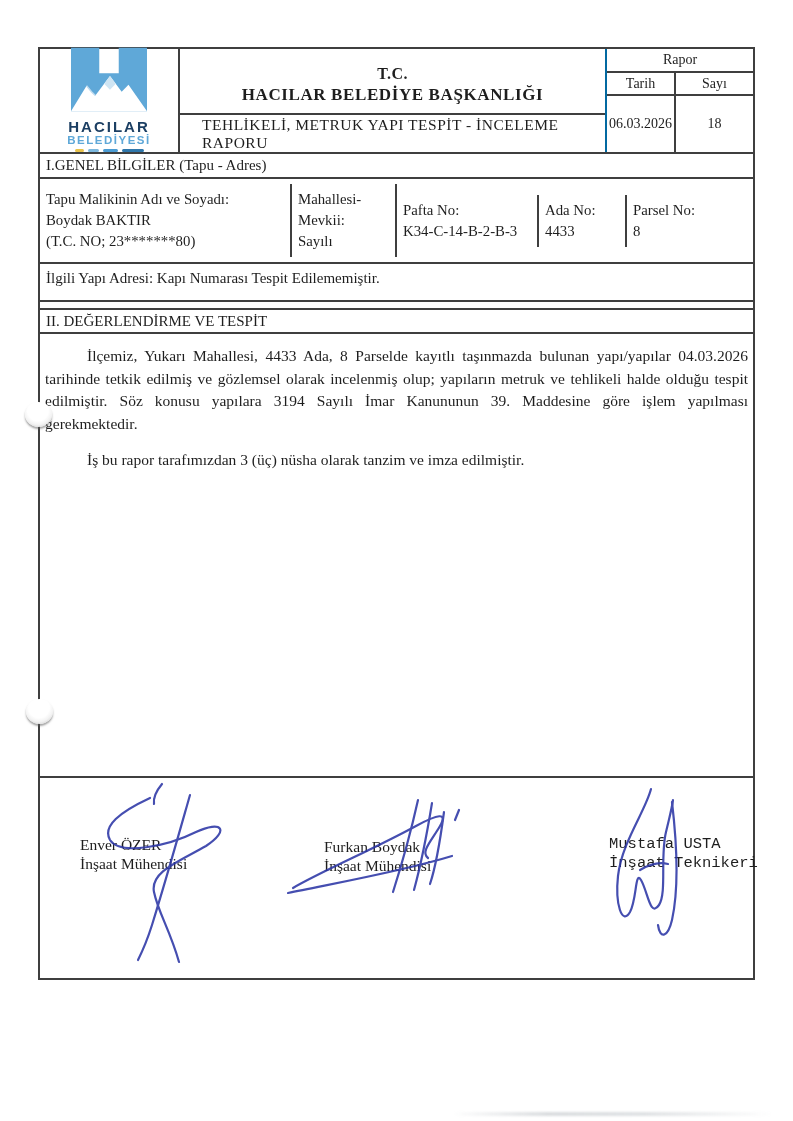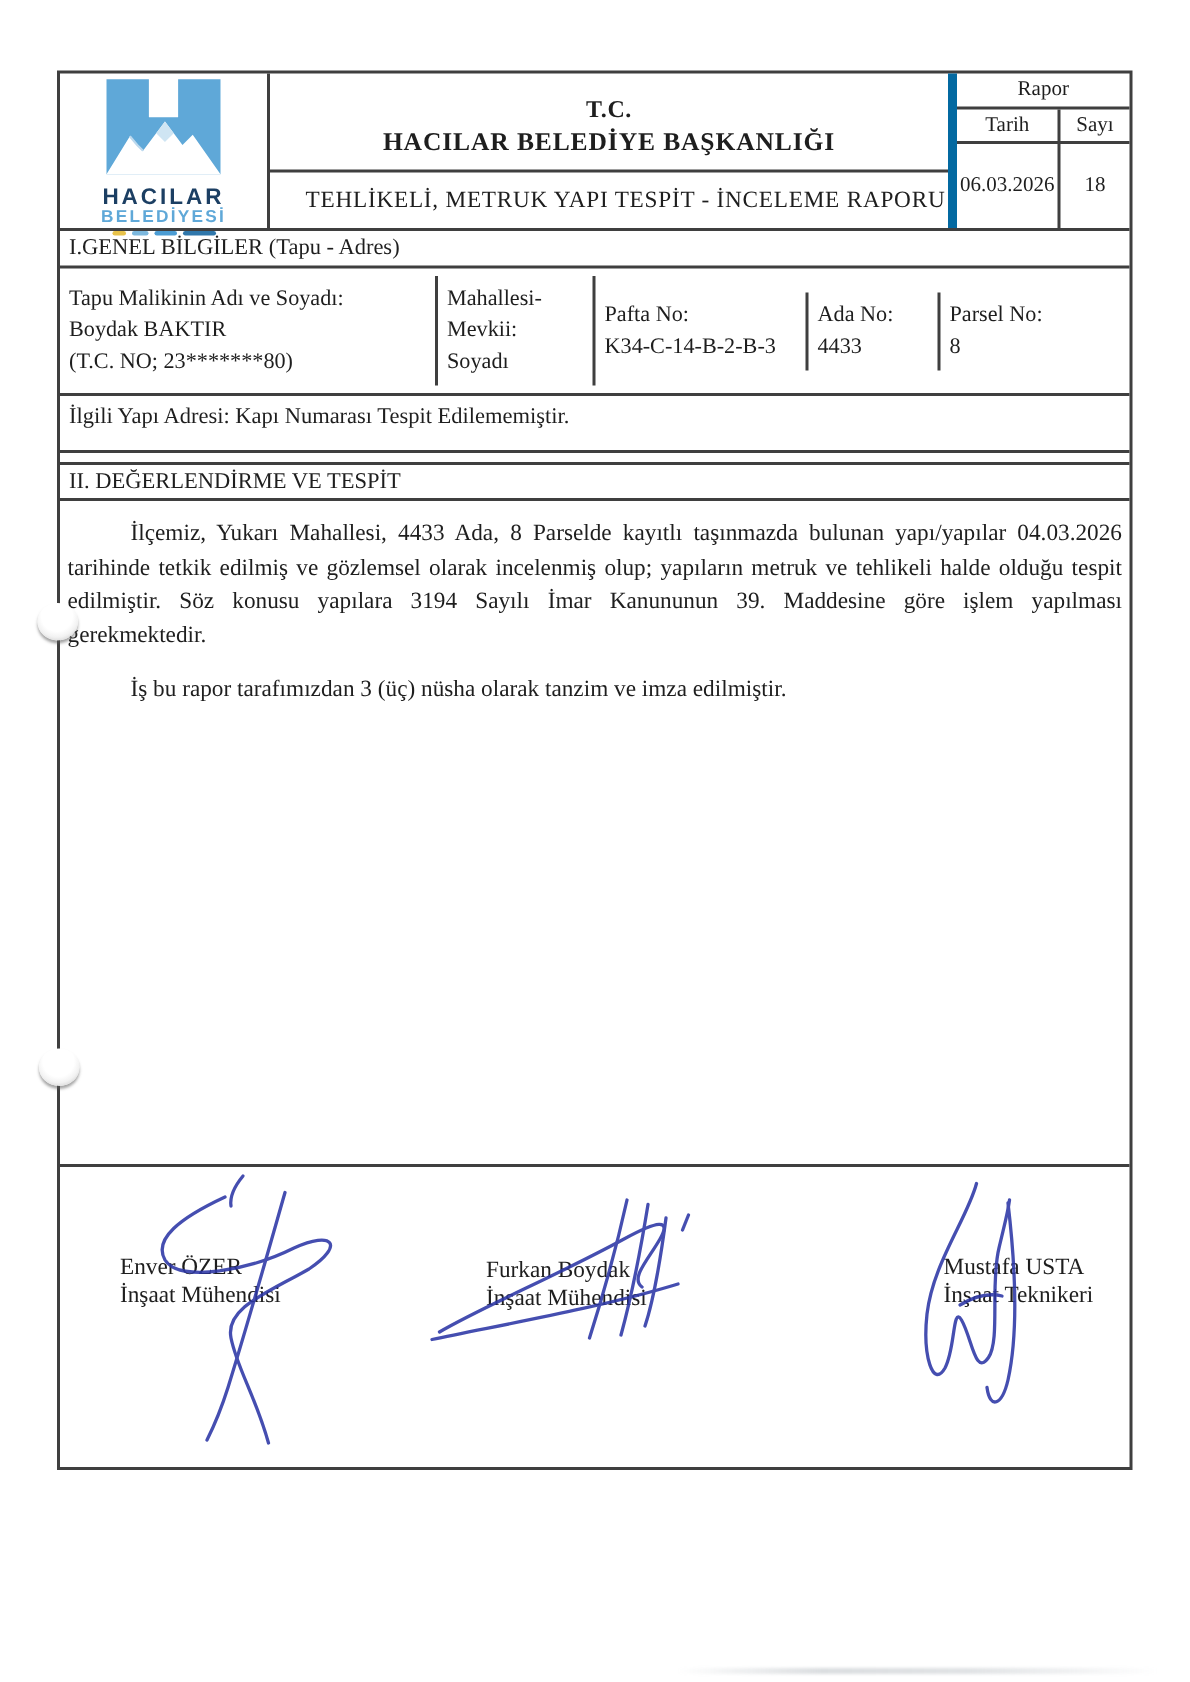--- a/index.html
+++ b/index.html
@@ -10,28 +10,28 @@
     color:#1e1e1e;
     -webkit-font-smoothing:antialiased;
   }
   .frame {
     position:absolute; left:38px; top:47px; width:717px; height:933px;
     border:2px solid #3f3f3f; display:flex; flex-direction:column;
     background:#fff;
   }
   
   .hdr { height:105px; display:flex; border-bottom:2px solid #3f3f3f; }
-  .logo-cell { width:140px; border-right:2px solid #3f3f3f; display:flex; align-items:center; justify-content:center; }
+  .logo-cell { width:140px; border-right:2px solid #3f3f3f; display:flex; align-items:flex-end; justify-content:center; }
   .center-cell { flex:1; display:flex; flex-direction:column; }
   .tc-box { height:66px; border-bottom:2px solid #3f3f3f; display:flex; flex-direction:column; align-items:center; justify-content:center; padding-top:8px; }
   .tc-line { font-weight:bold; font-size:16px; letter-spacing:.4px; }
   .muni-line { font-weight:bold; font-size:17px; letter-spacing:.6px; margin-top:2px; }
   .rpt-title-box { flex:1; display:flex; align-items:center; justify-content:center;padding-left:22px; }
   .rpt-title { font-size:15.5px; letter-spacing:.5px; }
-  .rapor-cell { width:121px; border-left:6px solid #0369a1; display:flex; flex-direction:column; font-size:14px; }
+  .rapor-cell { width:148px; border-left:2px solid #0369a1; display:flex; flex-direction:column; font-size:14px; }
   .rapor-top { height:24px; border-bottom:2px solid #3f3f3f; display:flex; align-items:center; justify-content:center; }
   .rapor-row { display:flex; }
   .rapor-labels { height:23px; border-bottom:2px solid #3f3f3f; }
   .rapor-values { flex:1; }
   .cell-tarih { width:69px; border-right:2px solid #3f3f3f; display:flex; align-items:center; justify-content:center; }
   .cell-sayi  { flex:1; display:flex; align-items:center; justify-content:center; }
   .rapor-values .cell-tarih, .rapor-values .cell-sayi { align-items:center; }
   
   .logo-wrap { display:flex; flex-direction:column; align-items:center; margin-top:2px; }
   .logo-name { font-family:"Liberation Sans","DejaVu Sans",sans-serif; font-weight:bold; font-size:15px; letter-spacing:2px; color:var(--logo-dark,#1c3f63); margin-top:1px; }
@@ -127,21 +127,21 @@
   </div>
 
   <div class="info-row">
     <div class="info-cell ic-owner">
       <div>Tapu Malikinin Adı  ve Soyadı:</div>
       <div>Boydak BAKTIR</div>
       <div>(T.C. NO; 23*******80)</div>
     </div>
     <div class="info-cell ic-mahalle">
       <div>Mahallesi-Mevkii:</div>
-      <div>Soyadı</div>
+      <div>Sayılı</div>
     </div>
     <div class="info-cell ic-pafta">
       <div>Pafta No:</div>
       <div>K34-C-14-B-2-B-3</div>
     </div>
     <div class="info-cell ic-ada">
       <div>Ada No:</div>
       <div>4433</div>
     </div>
     <div class="info-cell ic-parsel">
@@ -167,21 +167,21 @@
 
   <div class="sig-area">
     <div class="sig-block" style="left:40px; top:57px;">
       <div>Enver ÖZER</div>
       <div>İnşaat Mühendisi</div>
     </div>
     <div class="sig-block" style="left:284px; top:59px;">
       <div>Furkan Boydak</div>
       <div>İnşaat Mühendisi</div>
     </div>
-    <div class="sig-block" style="left:589px; top:57px;">
+    <div class="sig-block" style="left:569px; top:57px;font-family:Liberation Mono, monospace;">
       <div>Mustafa USTA</div>
       <div>İnşaat Teknikeri</div>
     </div>
   </div>
 </div>
 
 <svg class="sig-ink" viewBox="0 0 793 1121">
   <g fill="none" stroke="var(--signature-ink,#2c36a6)" stroke-width="2.2" stroke-linecap="round" opacity="0.88">
 
     <path d="M162 784 C157 790, 153 797, 154 804"></path>

